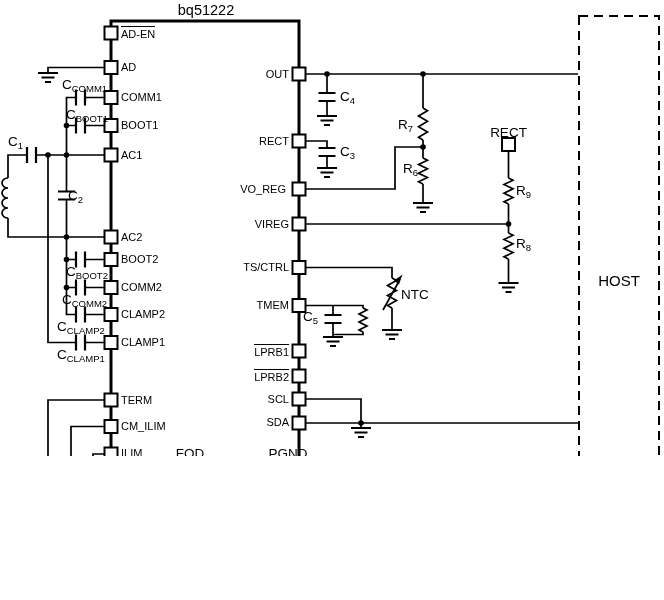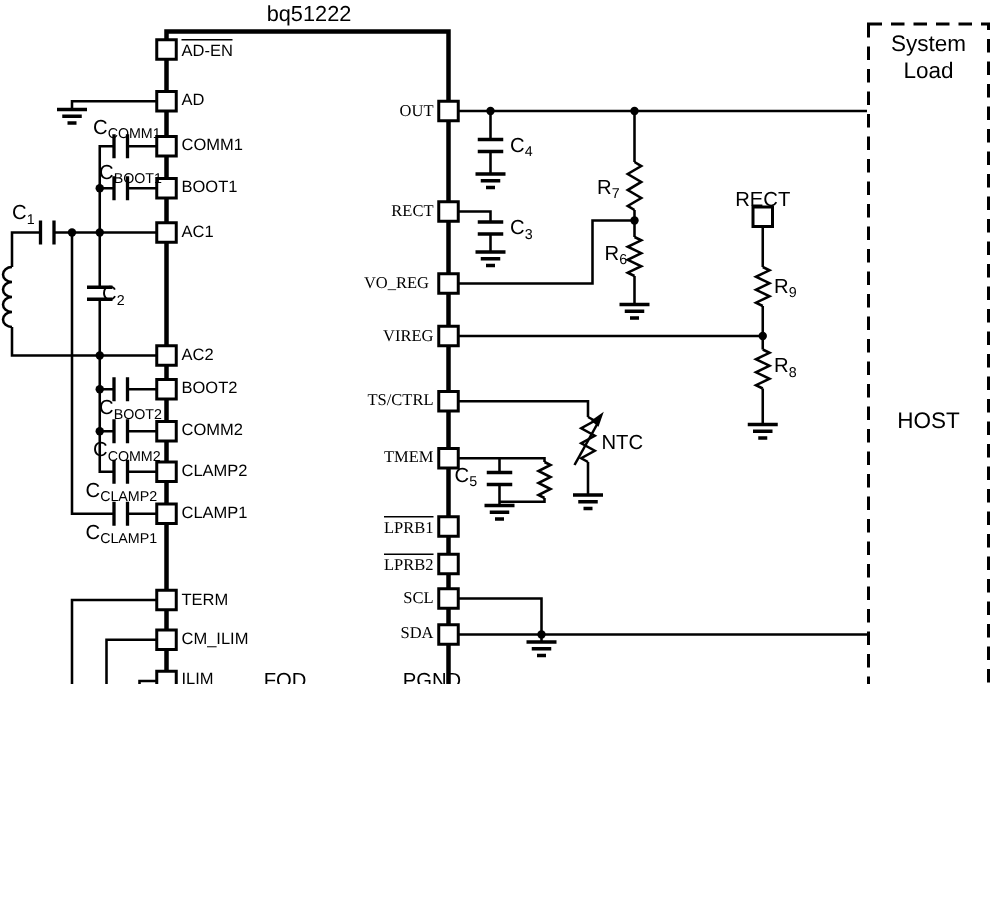--- a/index.html
+++ b/index.html
@@ -1,20 +1,20 @@
 <!DOCTYPE html>
 <html><head>
 <meta charset="utf-8">
 <style>
   html,body{margin:0;padding:0;background:#fff;}
   #stage{position:relative;width:664px;height:456px;background:#fff;overflow:hidden;
          font-family:"Liberation Sans",sans-serif;color:#000;}
   svg{position:absolute;left:0;top:0;}
   .plabel{position:absolute;font-size:11px;line-height:15px;white-space:nowrap;}
-  .pright{text-align:left;font-family:Liberation Serif, serif;}
+  .pright{text-align:left;}
   .clabel{position:absolute;font-size:13.5px;line-height:16px;white-space:nowrap;}
   .clabel sub{font-size:9.5px;vertical-align:-3px;}
   .ovl{display:inline-block;border-top:1.5px solid #000;line-height:14px;}
   .boxlabel{position:absolute;font-size:15px;line-height:18px;text-align:center;}
   #ic-title{position:absolute;left:160px;top:2px;width:92px;text-align:center;
             font-size:14.5px;}
   #copyright{position:absolute;right:3px;top:547px;font-size:9px;color:#555;}
   .botlabel{position:absolute;font-size:13.5px;text-align:center;}
 </style>
 </head>
@@ -191,17 +191,16 @@
 <div class="clabel" style="left:340px;top:144px;"><span>C</span><sub>3</sub></div>
 <div class="clabel" style="left:398px;top:117px;"><span>R</span><sub>7</sub></div>
 <div class="clabel" style="left:403px;top:161px;"><span>R</span><sub>6</sub></div>
 <div class="clabel" style="left:516px;top:183px;"><span>R</span><sub>9</sub></div>
 <div class="clabel" style="left:516px;top:236px;text-align:right;"><span>R</span><sub>8</sub></div>
 <div class="clabel" style="left:303px;top:309px;"><span>C</span><sub>5</sub></div>
 <div class="clabel" style="left:401px;top:287px;">NTC</div>
 
 <div class="botlabel" style="left:484px;top:125px;width:49px;">RECT</div>
 
-<div class="boxlabel" style="left:578px;top:21px;width:82px;">System Load</div>
 <div class="boxlabel" style="left:578px;top:272px;width:82px;">HOST</div>
 
 
 </div>
 
 </body></html>

